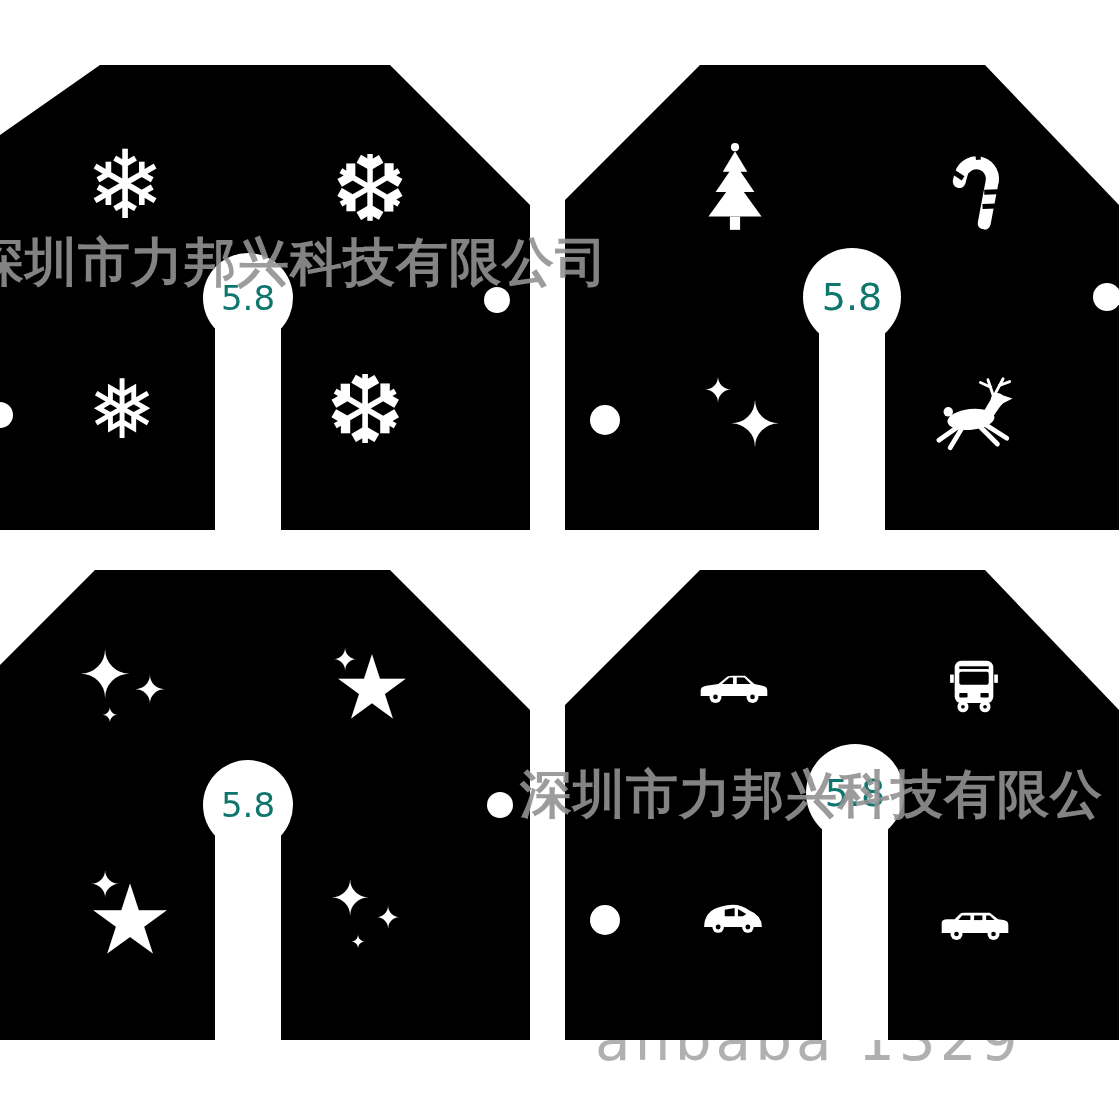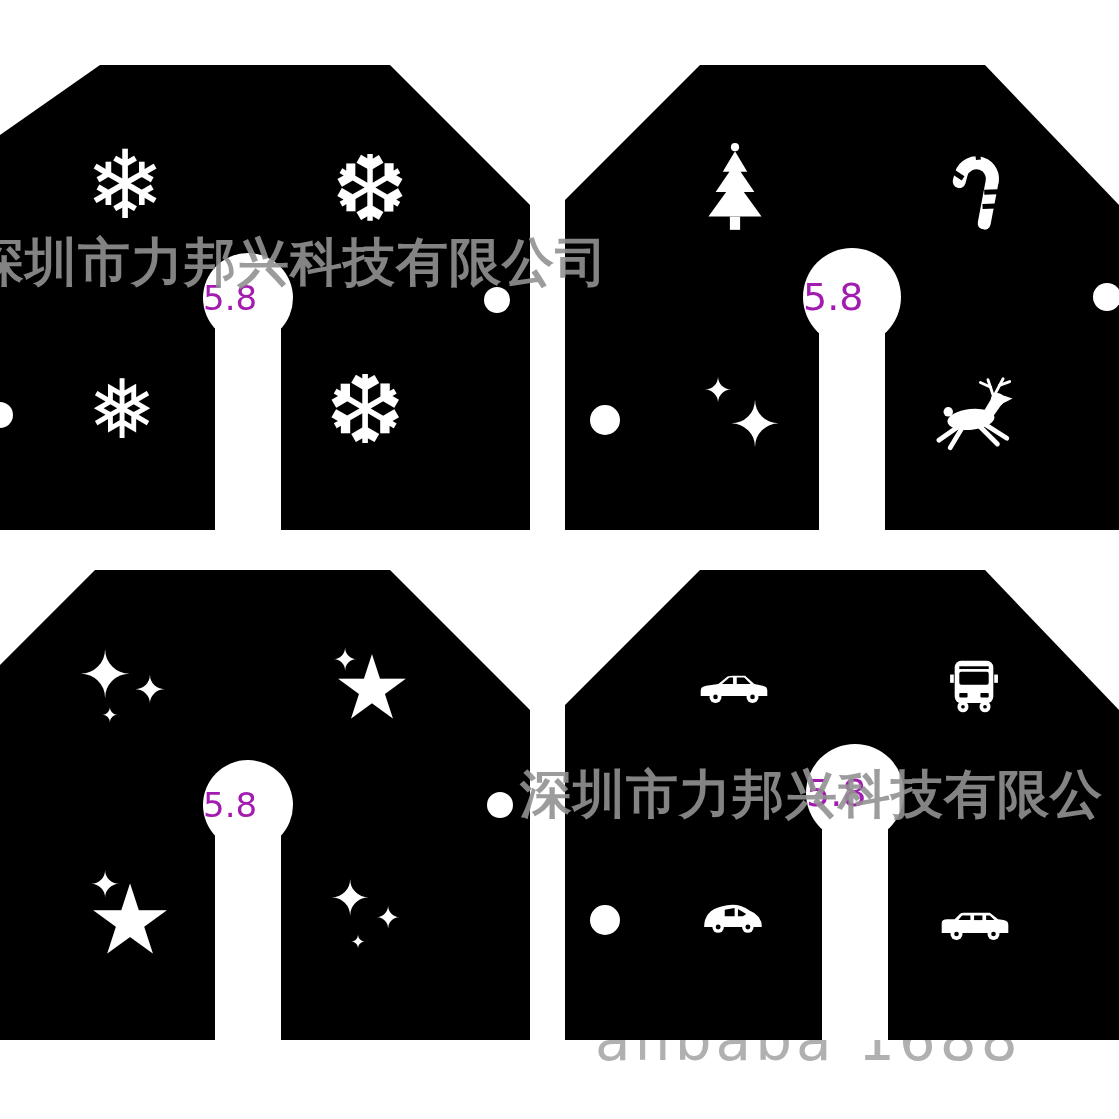--- a/index.html
+++ b/index.html
@@ -23,22 +23,22 @@
     clip-path: polygon(0 135px, 135px 0, 420px 0, 554px 140px, 554px 465px, 0 465px); }
   #slide-stars      { left: 0;   top: 570px; width: 530px; height: 470px;
     clip-path: polygon(0 95px, 95px 0, 390px 0, 530px 140px, 530px 470px, 0 470px); }
   #slide-vehicles   { left: 565px; top: 570px; width: 554px; height: 470px;
     clip-path: polygon(0 135px, 135px 0, 420px 0, 554px 140px, 554px 470px, 0 470px); }
 
   
   .stem { position: absolute; background: #ffffff; z-index: 2; }
   .tab-circle {
     position: absolute; background: #ffffff; border-radius: 50%;
-    display: flex; align-items: center; 
-    color: #a21caf; z-index: 3; font-family: "DejaVu Sans", sans-serif;
+    display: flex; align-items: center; justify-content: center;
+    color: #0f766e; z-index: 3; font-family: "DejaVu Sans", sans-serif;
   }
   .hole { position: absolute; background: #ffffff; border-radius: 50%; z-index: 2; }
 
   .glyph {
     position: absolute; color: #ffffff; line-height: 1;
     transform: translate(-50%, -50%);
     font-family: "DejaVu Sans", sans-serif; z-index: 2;
   }
   .svg-icon { position: absolute; z-index: 2; }
   .cluster { position: absolute; z-index: 2; }
@@ -108,21 +108,21 @@
   #wm-bottom-edge {
     left: 595px; top: 1006px; font-size: 58px;
     color: #b0b0b0; z-index: 0; letter-spacing: 4px; font-weight: normal;
   }
 </style>
 </head>
 <body>
 
 <div id="canvas">
 
-  <div class="wm" id="wm-bottom-edge">alibaba 1688</div>
+  <div class="wm" id="wm-bottom-edge">alibaba 1329</div>
 
   <section class="slide" id="slide-snowflakes">
     <span class="glyph sf-a">❄</span>
     <span class="glyph sf-b">❆</span>
     <span class="glyph sf-c">❅</span>
     <span class="glyph sf-d">❆</span>
 
     <div class="stem"></div>
     <div class="tab-circle">
       <span>5.8</span>

